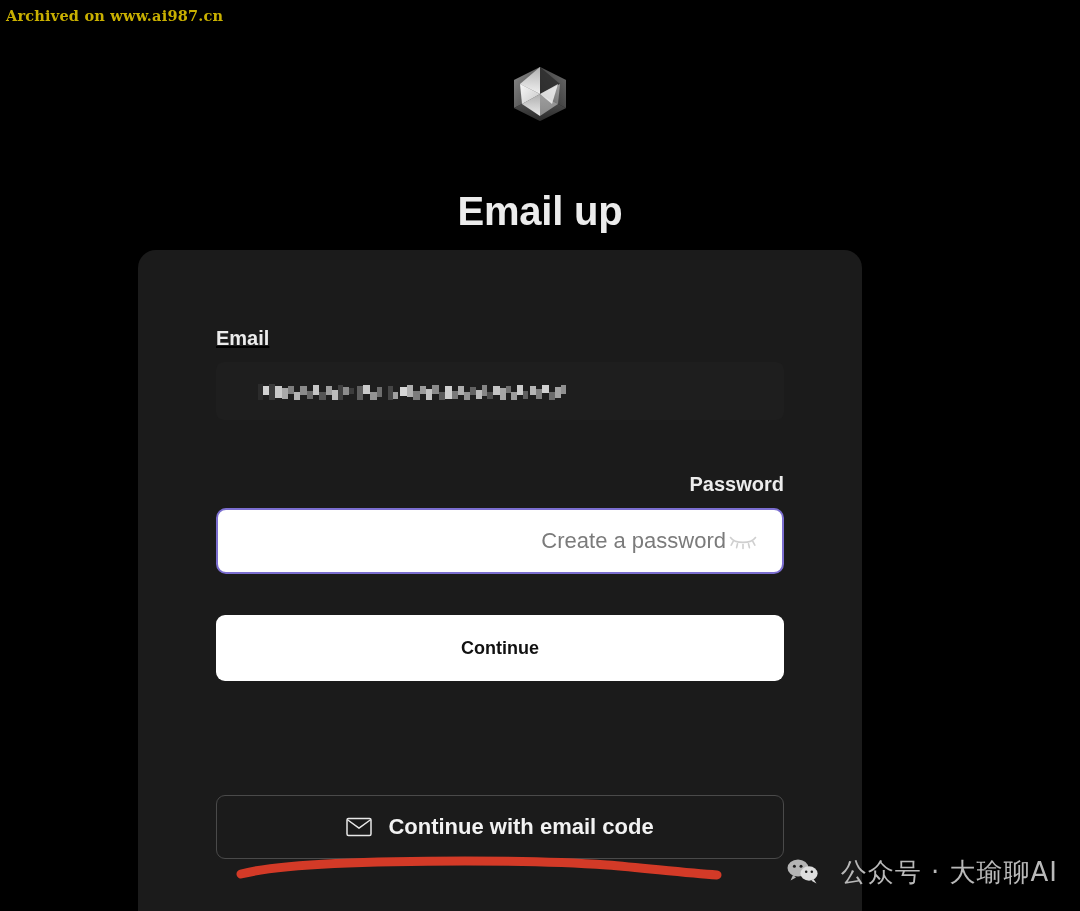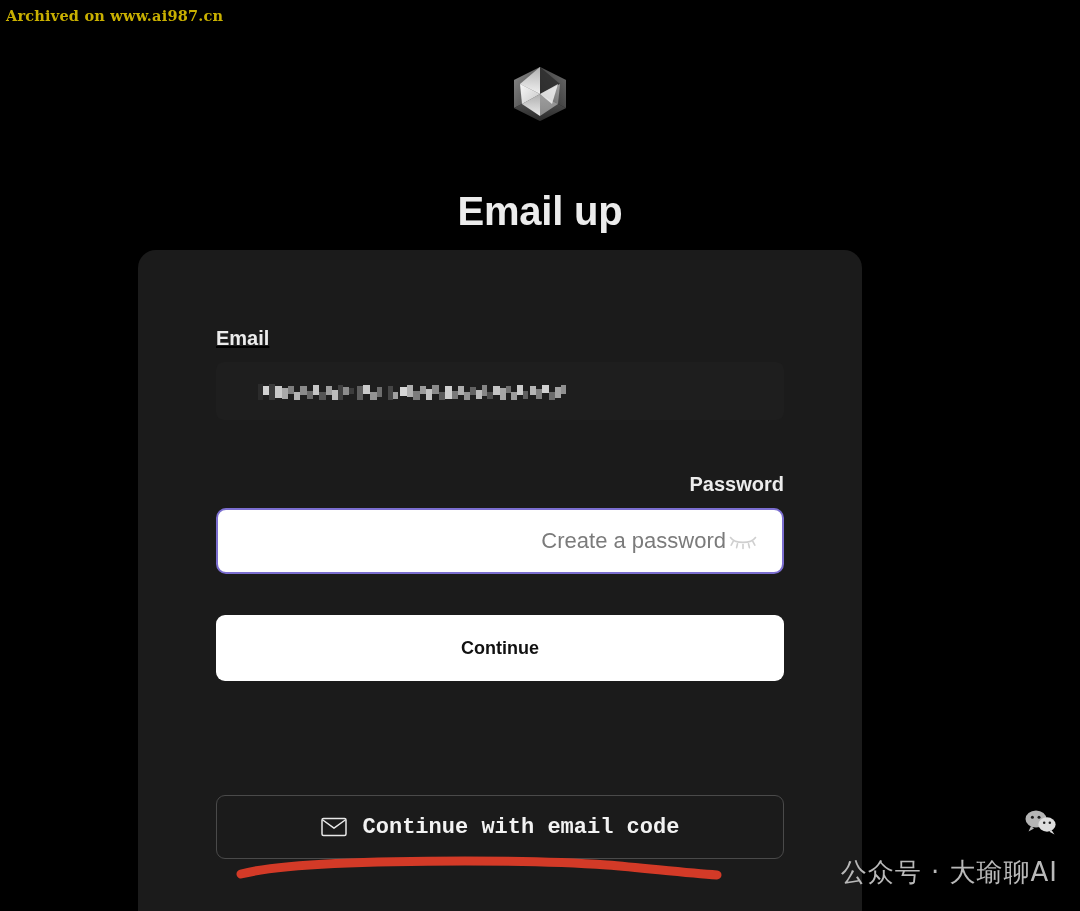--- a/index.html
+++ b/index.html
@@ -169,21 +169,21 @@
   .email-code-btn {
     position: absolute;
     left: 78px;
     top: 545px;
     width: 568px;
     height: 64px;
     background: transparent;
     border: 1px solid #4a4a4a;
     border-radius: 9px;
     color: #f2f2f2;
-    font-family: Liberation Mono, monospace;
+    font-family: Liberation Sans, sans-serif;
     font-size: 22px;
     font-weight: 700;
     cursor: pointer;
     display: flex;
     align-items: center;
     justify-content: center;
     gap: 16px;
   }
   .envelope-icon { flex: 0 0 auto; display: block; }
 
@@ -197,24 +197,23 @@
     z-index: 30;
     pointer-events: none;
   }
 
   
   .wechat-watermark {
     position: absolute;
     right: 22px;
     bottom: 24px;
     display: flex;
-    align-items: flex-end;
+    align-items: flex-start;
     gap: 21px;
     z-index: 40;
-    flex-direction: column;
   }
   .wechat-label {
     font-family: "DejaVu Sans", "Liberation Sans", sans-serif;
     font-size: 26px;
     color: #b9b9b9;
     letter-spacing: 1px;
     white-space: nowrap;
     line-height: 30px;
   }
 </style>

